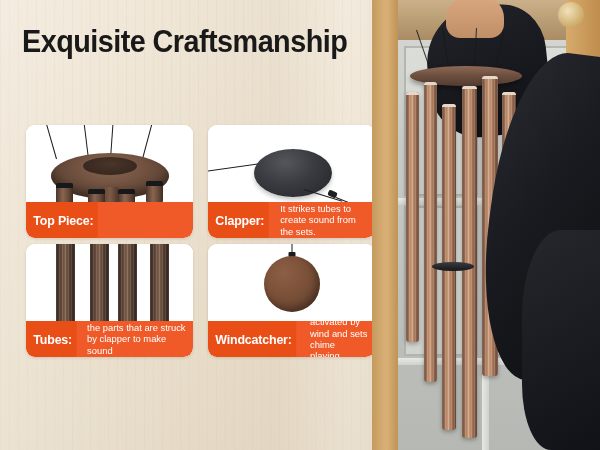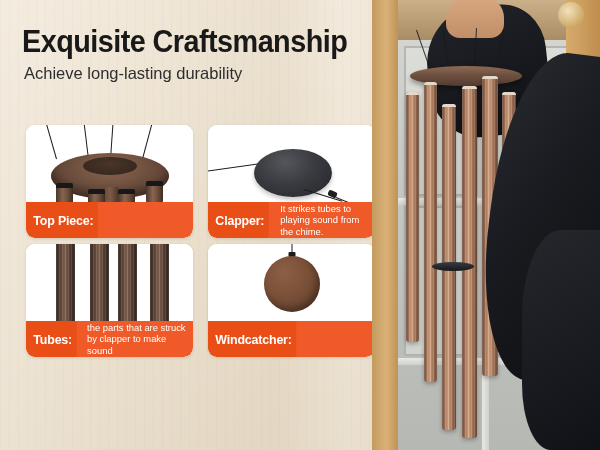--- a/index.html
+++ b/index.html
@@ -277,21 +277,20 @@
   }
 </style>
 </head>
 <body>
 
 <div class="stage">
 
   <div class="bg-wood"></div>
 
   <div class="title">Exquisite Craftsmanship</div>
-  <div class="subtitle">Achieve long-lasting durability</div>
 
   <div class="cards">
 
     <div class="card">
       <div class="card-media">
         <div class="tp-cord" style="left:30px; top:-6px; height:40px; transform:rotate(-16deg);"></div>
         <div class="tp-cord" style="left:62px; top:-6px; height:40px; transform:rotate(-7deg);"></div>
         <div class="tp-cord" style="left:84px; top:-6px; height:40px; transform:rotate(4deg);"></div>
         <div class="tp-cord" style="left:116px; top:-6px; height:40px; transform:rotate(15deg);"></div>
         <div class="tp-ring"></div>
@@ -311,21 +310,21 @@
       <div class="card-media">
         <div class="cl-line" style="left:-4px; top:46px; width:62px; transform:rotate(-8deg);"></div>
         <div class="cl-line" style="left:54px; top:36px; width:34px; transform:rotate(6deg);"></div>
         <div class="cl-disc"></div>
         <div class="cl-line" style="left:96px; top:64px; width:40px; transform:rotate(17deg);"></div>
         <div class="cl-knot"></div>
         <div class="cl-line" style="left:128px; top:72px; width:34px; transform:rotate(22deg);"></div>
       </div>
       <div class="banner">
         <span class="banner-label">Clapper:</span>
-        <span class="banner-desc">It strikes tubes to playing sound from the chime.</span>
+        <span class="banner-desc">It strikes tubes to create sound from the sets.</span>
       </div>
     </div>
 
     <div class="card">
       <div class="card-media">
         <div class="tb-tube" style="left:30px;"></div>
         <div class="tb-tube" style="left:64px;"></div>
         <div class="tb-tube" style="left:92px;"></div>
         <div class="tb-tube" style="left:124px;"></div>
       </div>
@@ -336,20 +335,21 @@
     </div>
 
     <div class="card">
       <div class="card-media">
         <div class="wc-cord"></div>
         <div class="wc-knot"></div>
         <div class="wc-disc"></div>
       </div>
       <div class="banner">
         <span class="banner-label">Windcatcher:</span>
+        <span class="banner-desc">activated by wind and sets chime playing.</span>
       </div>
     </div>
 
   </div>
 
   <div class="photo">
     <div class="ph-window">
       <div class="ph-pane" style="left:6px;  top:46px;  width:74px;  height:150px;"></div>
       <div class="ph-pane" style="left:6px;  top:206px; width:74px;  height:150px;"></div>
       <div class="ph-pane" style="left:92px; top:46px;  width:86px;  height:150px;"></div>

